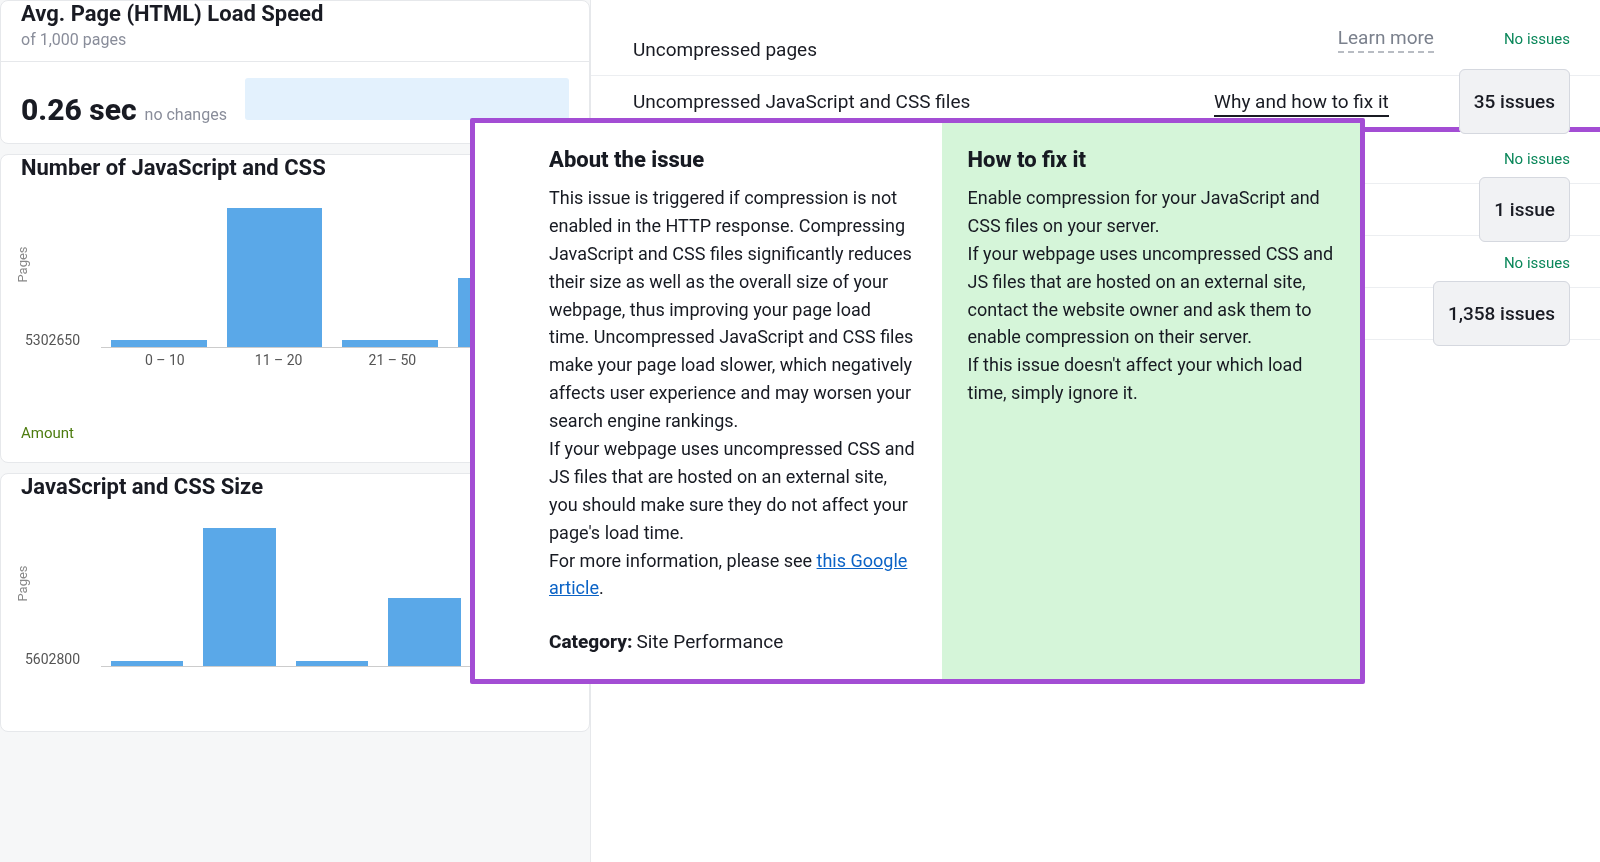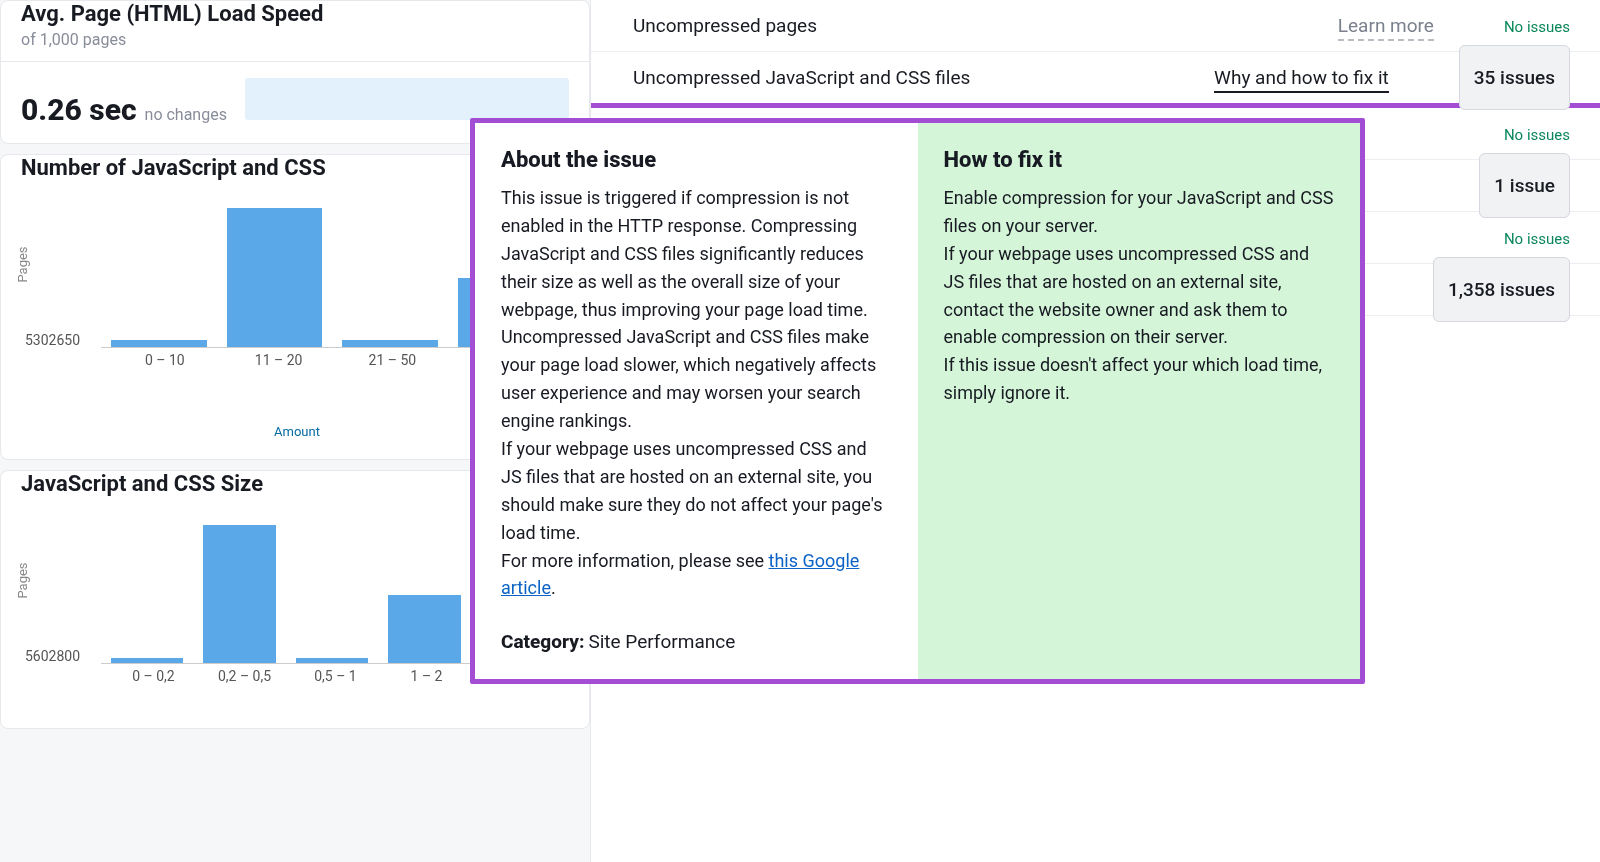--- a/index.html
+++ b/index.html
@@ -19,36 +19,36 @@
   .spark { flex: 1; height: 42px; background: #e3f1fd; border-radius: 3px; margin-left: 10px; }
 
   .chart-wrap { padding: 10px 16px 20px 20px; }
   .chart { position: relative; height: 190px; }
   .y-axis-label { position: absolute; left: -6px; top: 50%; transform: rotate(-90deg) translateX(40%); transform-origin: left top; font-size: 13px; color: #888; }
   .y-ticks { position: absolute; left: 4px; top: 6px; height: 140px; display: flex; flex-direction: row; justify-content: space-between; align-items: flex-end; width: 44px; font-size: 14px; color: #555; }
   .bars { position: absolute; left: 80px; right: 10px; top: 6px; height: 140px; display: flex; align-items: flex-end; border-bottom: 1px solid #ccc; }
   .bar { flex: 1; margin: 0 10px; background: #5aa8e8; position: relative; }
   .x-labels { position: absolute; left: 87px; right: 10px; top: 150px; display: flex; font-size: 14px; color: #555; }
   .x-label { flex: 1; text-align: center; }
-  .x-axis-title { text-align: center; font-size: 13px; color: #0369a1; margin-top: 32px; }
+  .x-axis-title { text-align: left; font-size: 15px; color: #4d7c0f; margin-top: 32px; }
 
   
   .rightcol { flex: 1; background: #fff; border-left: 1px solid #e6e8eb; position: relative; }
   .issue-row { display: flex; align-items: center; justify-content: space-between; padding: 14px 30px 14px 42px; border-bottom: 1px solid #eceef1; font-size: 19px; }
   .issue-row.highlight { border-bottom: 5px solid #a34dd4; }
   .issue-name { color: #191b23; }
   .issue-hint { color: #7b818d; font-size: 19px; border-bottom: 2px dashed #b8bcc3; padding-bottom: 2px; cursor: pointer; }
   .issue-hint-active { color: #191b23; font-size: 19px; border-bottom: 2px solid #191b23; padding-bottom: 2px; cursor: pointer; }
   .pill { background: #f1f2f4; border: 1px solid #d5d8df; border-radius: 6px; padding: 20px 14px; font-size: 19px; color: #191b23; font-weight: 500; cursor: pointer; }
   .noissue { color: #0a875a; font-size: 15px; }
   .row-mid { flex: 0 0 auto; margin-left: auto; margin-right: 70px; }
   .row-right { flex: 0 0 auto; }
 
   
-  .popover { position: absolute; left: 470px; top: 118px; width: 895px; border: 5px solid #a34dd4; border-radius: 2px; display: flex; background: #fff; z-index: 5; }
+  .popover { position: absolute; left: 470px; top: 118px; width: 895px; border: 5px solid #a34dd4; border-radius: 2px; display: flex; background: #fff; z-index: 5; padding-left: 48px; }
   .pop-left { flex: 1 1 50%; padding: 24px 26px 26px 26px; background: #fff; }
   .pop-right { flex: 1 1 50%; padding: 24px 26px 26px 26px; background: #d5f5d9; }
   .pop-title { font-size: 22px; font-weight: 800; margin-bottom: 12px; color: #171a22; }
   .pop-body { font-size: 18px; line-height: 1.55; color: #171a22; }
   .pop-body a { color: #0b63c6; text-decoration: underline; }
   .pop-cat-label { font-weight: 800; font-size: 19px; margin-top: 14px; display: inline-block; }
   .pop-cat-val { font-size: 19px; }
 </style>
 </head>
 <body>
@@ -111,37 +111,30 @@
             <span>280</span>
             <span>0</span>
           </div>
           <div class="bars" id="bars-1">
               <div class="bar" style="height: 3.57143%;"></div>
               <div class="bar" style="height: 99.1071%;"></div>
               <div class="bar" style="height: 3.57143%;"></div>
               <div class="bar" style="height: 49.1071%;"></div>
               <div class="bar" style="height: 3.57143%;"></div>
             </div>
-          <div class="x-labels" id="xlabels-1">
-              <div class="x-label">0 – 0,2</div>
-              <div class="x-label">0,2 – 0,5</div>
-              <div class="x-label">0,5 – 1</div>
-              <div class="x-label">1 – 2</div>
-              <div class="x-label">&gt;2</div>
-            </div>
         </div>
       </div>
     </div>
 
   </div>
 
   <div class="rightcol">
     <div id="issue-rows">
         <div class="issue-row">
-          <div style="flex: 0 0 auto;"><span class="issue-name">Uncompressed pages</span></div>
+          <div style="flex: 0 0 auto; margin-top: 24px;"><span class="issue-name">Uncompressed pages</span></div>
           <div class="row-mid"><span class="issue-hint">Learn more</span></div>
           <div class="row-right"><span class="noissue">No issues</span></div>
         </div>
         <div class="issue-row highlight">
           <div style="flex: 0 0 auto;"><span class="issue-name">Uncompressed JavaScript and CSS files</span></div>
           <div class="row-mid"><span class="issue-hint-active">Why and how to fix it</span></div>
           <div class="row-right"><span class="pill">35 issues</span></div>
         </div>
         <div class="issue-row">
           <div style="flex: 0 0 auto;"></div>

